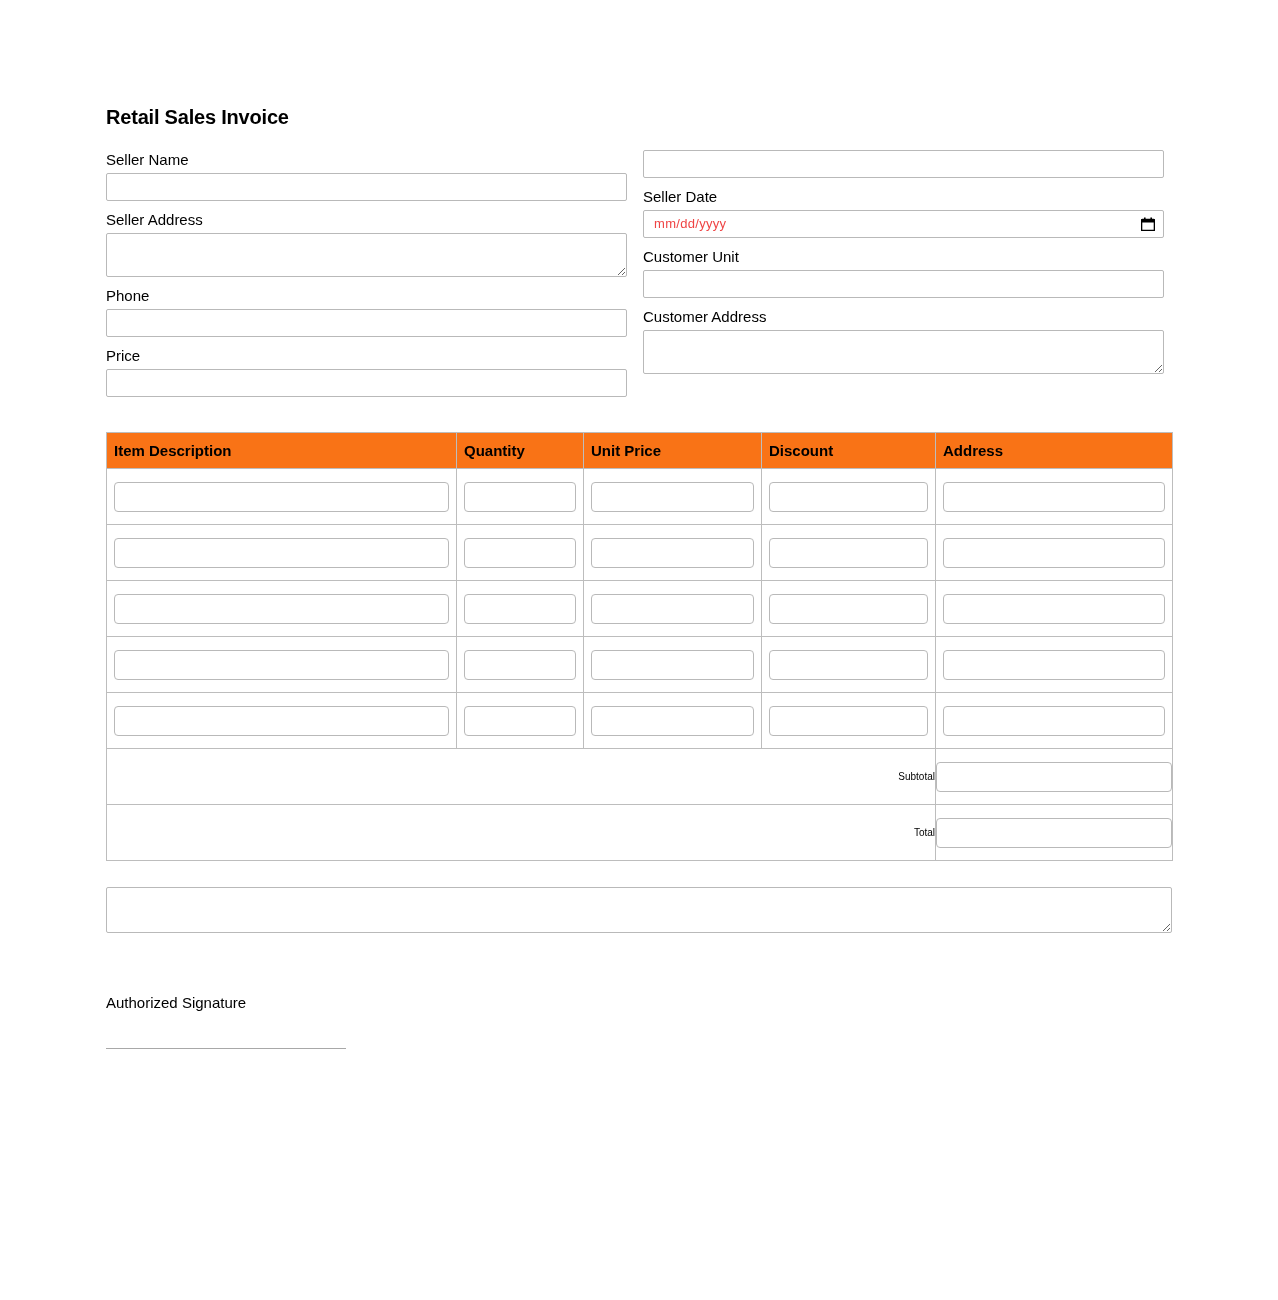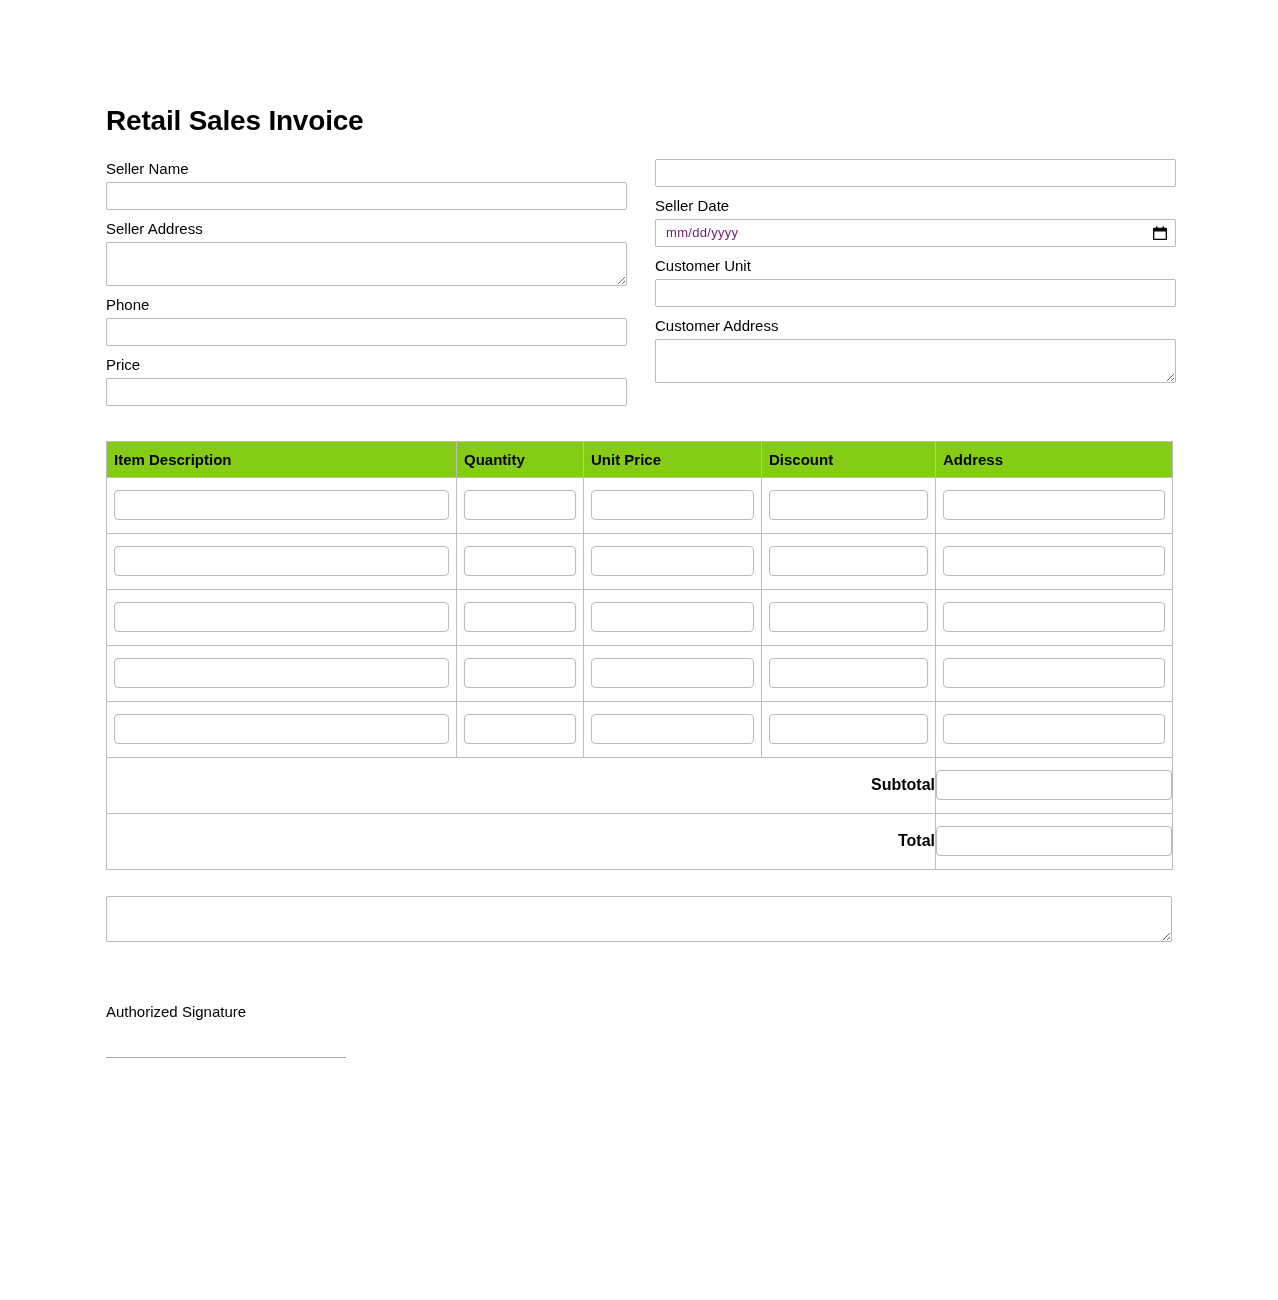--- a/index.html
+++ b/index.html
@@ -13,32 +13,32 @@
     height: 1300px;
     font-family: "Liberation Sans", sans-serif;
     color: #000000;
     -webkit-font-smoothing: antialiased;
   }
   .page {
     padding: 106px 106px 0 106px;
     width: 1278px;
   }
   .doc-title {
-    font-size: 28px;
+    font-size: 20px;
     font-weight: bold;
     letter-spacing: -0.2px;
     margin: 0 0 22px 0;
     line-height: 1.1;
   }
 
   
   .header-grid {
     display: grid;
     grid-template-columns: 521px 521px;
-    column-gap: 28px;
+    column-gap: 16px;
     margin-bottom: 26px;
   }
   .field { margin-bottom: 9px; }
   .field-label {
     display: block;
     font-size: 15px;
     line-height: 19px;
     margin-bottom: 4px;
     color: #000;
   }
@@ -85,21 +85,21 @@
     outline: none;
   }
   .date-placeholder {
     position: absolute;
     left: 11px;
     top: 0;
     height: 28px;
     line-height: 28px;
     font-size: 13px;
     letter-spacing: 0.3px;
-    color: #701a75;
+    color: #ef4444;
     pointer-events: none;
     font-family: "Liberation Sans", sans-serif;
   }
   .cal-icon {
     position: absolute;
     right: 9px;
     top: 7px;
     width: 14px;
     height: 14px;
     pointer-events: none;
@@ -117,21 +117,21 @@
     border: 1px solid #bdbdbd;
     padding: 0;
     vertical-align: middle;
   }
   table.items th {
     text-align: left;
     font-size: 15px;
     font-weight: bold;
     padding: 8px 8px 8px 7px;
     height: 36px;
-    background: #84cc16;
+    background: #f97316;
     margin-top: 14px;
   }
   .col-desc { width: 350px; }
   .col-qty { width: 127px; }
   .col-price { width: 178px; }
   .col-disc { width: 174px; }
   .col-amt { width: 237px; }
 
   table.items td.cell {
     height: 56px;
@@ -145,22 +145,22 @@
     border-radius: 4px;
     background: #fff;
     font-family: "Liberation Sans", sans-serif;
     font-size: 14px;
     padding: 2px 6px;
     color: #000;
     outline: none;
   }
   td.totals-label {
     text-align: right;
-    font-weight: bold;
-    font-size: 16px;
+    font-weight: normal;
+    font-size: 10px;
     padding: 0 10px 0 0;
     height: 56px;
   }
   td.totals-cell {
     height: 56px;
     padding: 0 7px;
   }
 
   
   .notes-block { width: 1066px; margin-bottom: 60px; }

